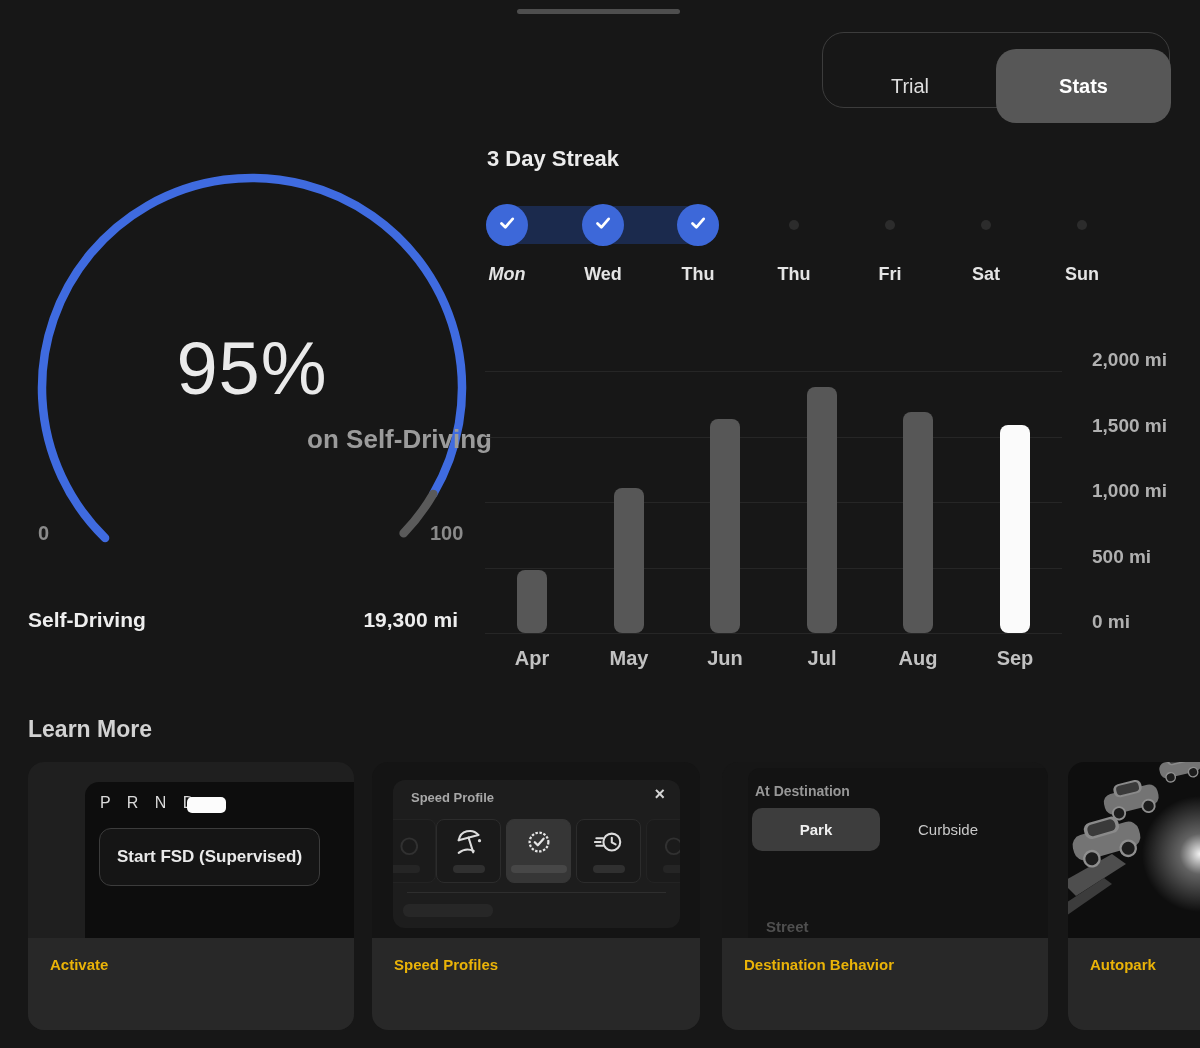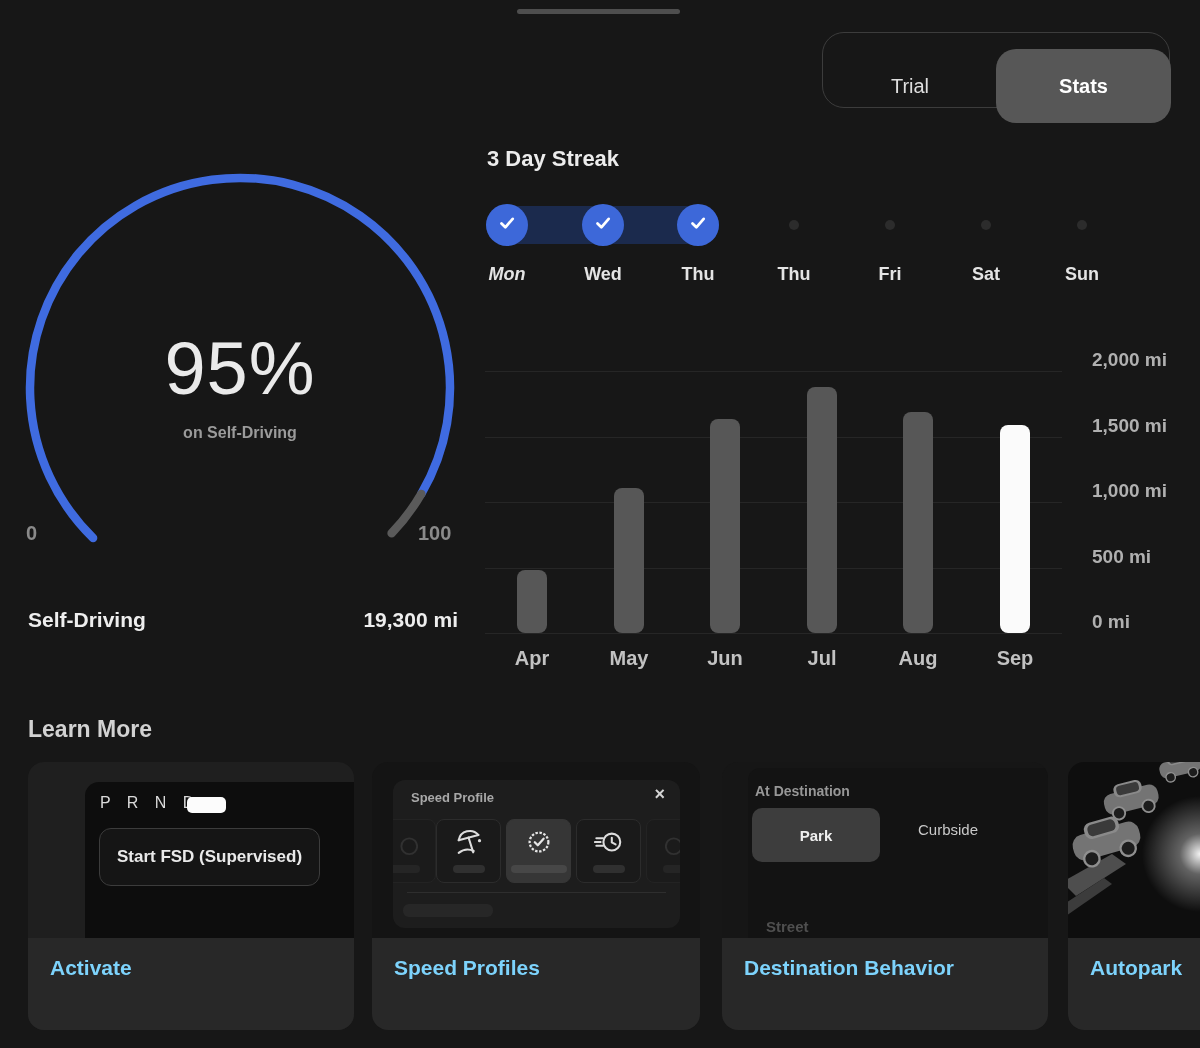--- a/index.html
+++ b/index.html
@@ -16,25 +16,25 @@
 
   
   .page-title { left:28px; top:30px; font-size:34px; font-weight:700; color:#efefef; letter-spacing:.2px; }
   .seg-control { left:822px; top:32px; width:348px; height:76px; border:1px solid #3c3c3c; border-radius:22px; }
   .seg { position:absolute; top:16px; width:174px; height:74px; display:flex; align-items:center; justify-content:center;
          font-size:20px; border-radius:20px; cursor:default; }
   .seg.trial { left:0; color:#dedede; font-weight:400; }
   .seg.stats { left:173px; width:175px; background:#575757; color:#ffffff; font-weight:700; }
 
   
-  .gauge-wrap { left:0; top:160px; width:480px; height:420px; }
+  .gauge-wrap { left:12px; top:160px; width:480px; height:420px; }
   .gauge-value { position:absolute; left:0; top:166px; width:480px; text-align:center;
                  font-size:74px; font-weight:300; color:#eaeaea; letter-spacing:1px; }
-  .gauge-caption { position:absolute; left:0; top:264px; width:480px; text-align:center;
-                   font-size:16px; font-weight:700; color:#9b9b9b; }
+  .gauge-caption { position:absolute; left:0; top:264px; width:480px; text-align:right;
+                   font-size:26px; font-weight:700; color:#9b9b9b; }
   .gauge-min { position:absolute; left:26px; top:362px; font-size:20px; font-weight:700; color:#8a8a8a; }
   .gauge-max { position:absolute; left:418px; top:362px; font-size:20px; font-weight:700; color:#8a8a8a; }
 
   
   .totals { left:28px; top:608px; width:430px; display:flex; flex-direction:column; gap:17px; }
   .trow { display:flex; justify-content:space-between; font-size:21px; font-weight:700; }
   .trow.primary { color:#eeeeee; }
   .trow.secondary { color:#8f8f8f; }
 
   
@@ -51,21 +51,21 @@
   .gridline { position:absolute; left:0; width:577px; height:1px; background:#262626; }
   .bar { position:absolute; width:30px; border-radius:8px; background:#575757; }
   .bar.highlight { background:#fbfbfb; }
   .month-label { position:absolute; top:297px; width:80px; text-align:center; font-size:20px; font-weight:700; color:#c2c2c2; }
   .ytick { position:absolute; left:607px; width:108px; font-size:19px; font-weight:700; color:#b0b0b0; line-height:24px; }
 
   
   .learn-title { left:28px; top:716px; font-size:23px; font-weight:700; color:#d2d2d2; }
   .card { position:absolute; top:762px; height:268px; border-radius:16px; background:#1b1b1b; overflow:hidden; }
   .card-footer { position:absolute; left:0; right:0; bottom:0; height:92px; background:#282828; }
-  .card-title { position:absolute; left:22px; top:18px; font-size:21px; font-weight:700; color:#7dd3fc; }
+  .card-title { position:absolute; left:22px; top:18px; font-size:15px; font-weight:700; color:#eab308; }
 
   
   .card1 { left:28px; width:326px; background:#1f1f1f; }
   .fsd-panel { position:absolute; left:57px; top:20px; right:0; bottom:92px; background:#0d0d0d; border-top-left-radius:14px; }
   .prnd { position:absolute; left:15px; top:12px; font-size:16px; font-weight:400; letter-spacing:6px; color:#dadada; }
   .prnd-pill { position:absolute; left:102px; top:15px; width:39px; height:16px; border-radius:5px; background:#fcfcfc; }
   .fsd-btn { position:absolute; left:14px; top:46px; width:221px; height:58px; border-radius:12px;
              border:1.5px solid #3c3c3c; background:#151515; display:flex; align-items:center; justify-content:center;
              font-size:17px; font-weight:700; color:#e9e9e9; }
 
@@ -81,21 +81,21 @@
   .sp-icon { position:absolute; left:50%; top:8px; transform:translateX(-50%); }
   .sp-pill { position:absolute; left:50%; bottom:9px; transform:translateX(-50%); width:32px; height:8px; border-radius:4px; background:#303030; }
   .sp-tile.selected .sp-pill { width:56px; background:#474747; }
   .sp-divider { position:absolute; left:14px; right:14px; top:112px; height:1px; background:#2e2e2e; }
   .sp-bottom-pill { position:absolute; left:10px; top:124px; width:90px; height:13px; border-radius:6px; background:#272727; }
 
   
   .card3 { left:722px; width:326px; background:#161616; }
   .dest-panel { position:absolute; left:26px; top:6px; right:0; bottom:92px; background:#131313; border-top-left-radius:12px; }
   .dest-label { position:absolute; left:7px; top:15px; font-size:14px; font-weight:700; color:#979797; }
-  .dest-seg-on { position:absolute; left:4px; top:40px; width:128px; height:54px; border-radius:10px; background:#3d3d3d;
+  .dest-seg-on { position:absolute; left:4px; top:40px; width:128px; height:43px; border-radius:10px; background:#3d3d3d;
                  display:flex; align-items:center; justify-content:center; font-size:15px; font-weight:700; color:#efefef; }
   .dest-seg-off { position:absolute; left:132px; top:40px; width:136px; height:42px;
                   display:flex; align-items:center; justify-content:center; font-size:15px; font-weight:400; color:#c9c9c9; }
   .dest-row { position:absolute; left:4px; top:94px; width:264px; height:43px; border-radius:10px; border:1.5px solid #3e3e3e;
               display:flex; align-items:center; justify-content:space-between; padding:0 14px;
               font-size:15px; font-weight:700; color:#d9d9d9; }
   .dest-check { font-size:16px; color:#d9d9d9; font-weight:400; }
   .dest-street { position:absolute; left:18px; top:150px; font-size:15px; font-weight:700; color:#4f4f4f; }
 
   

